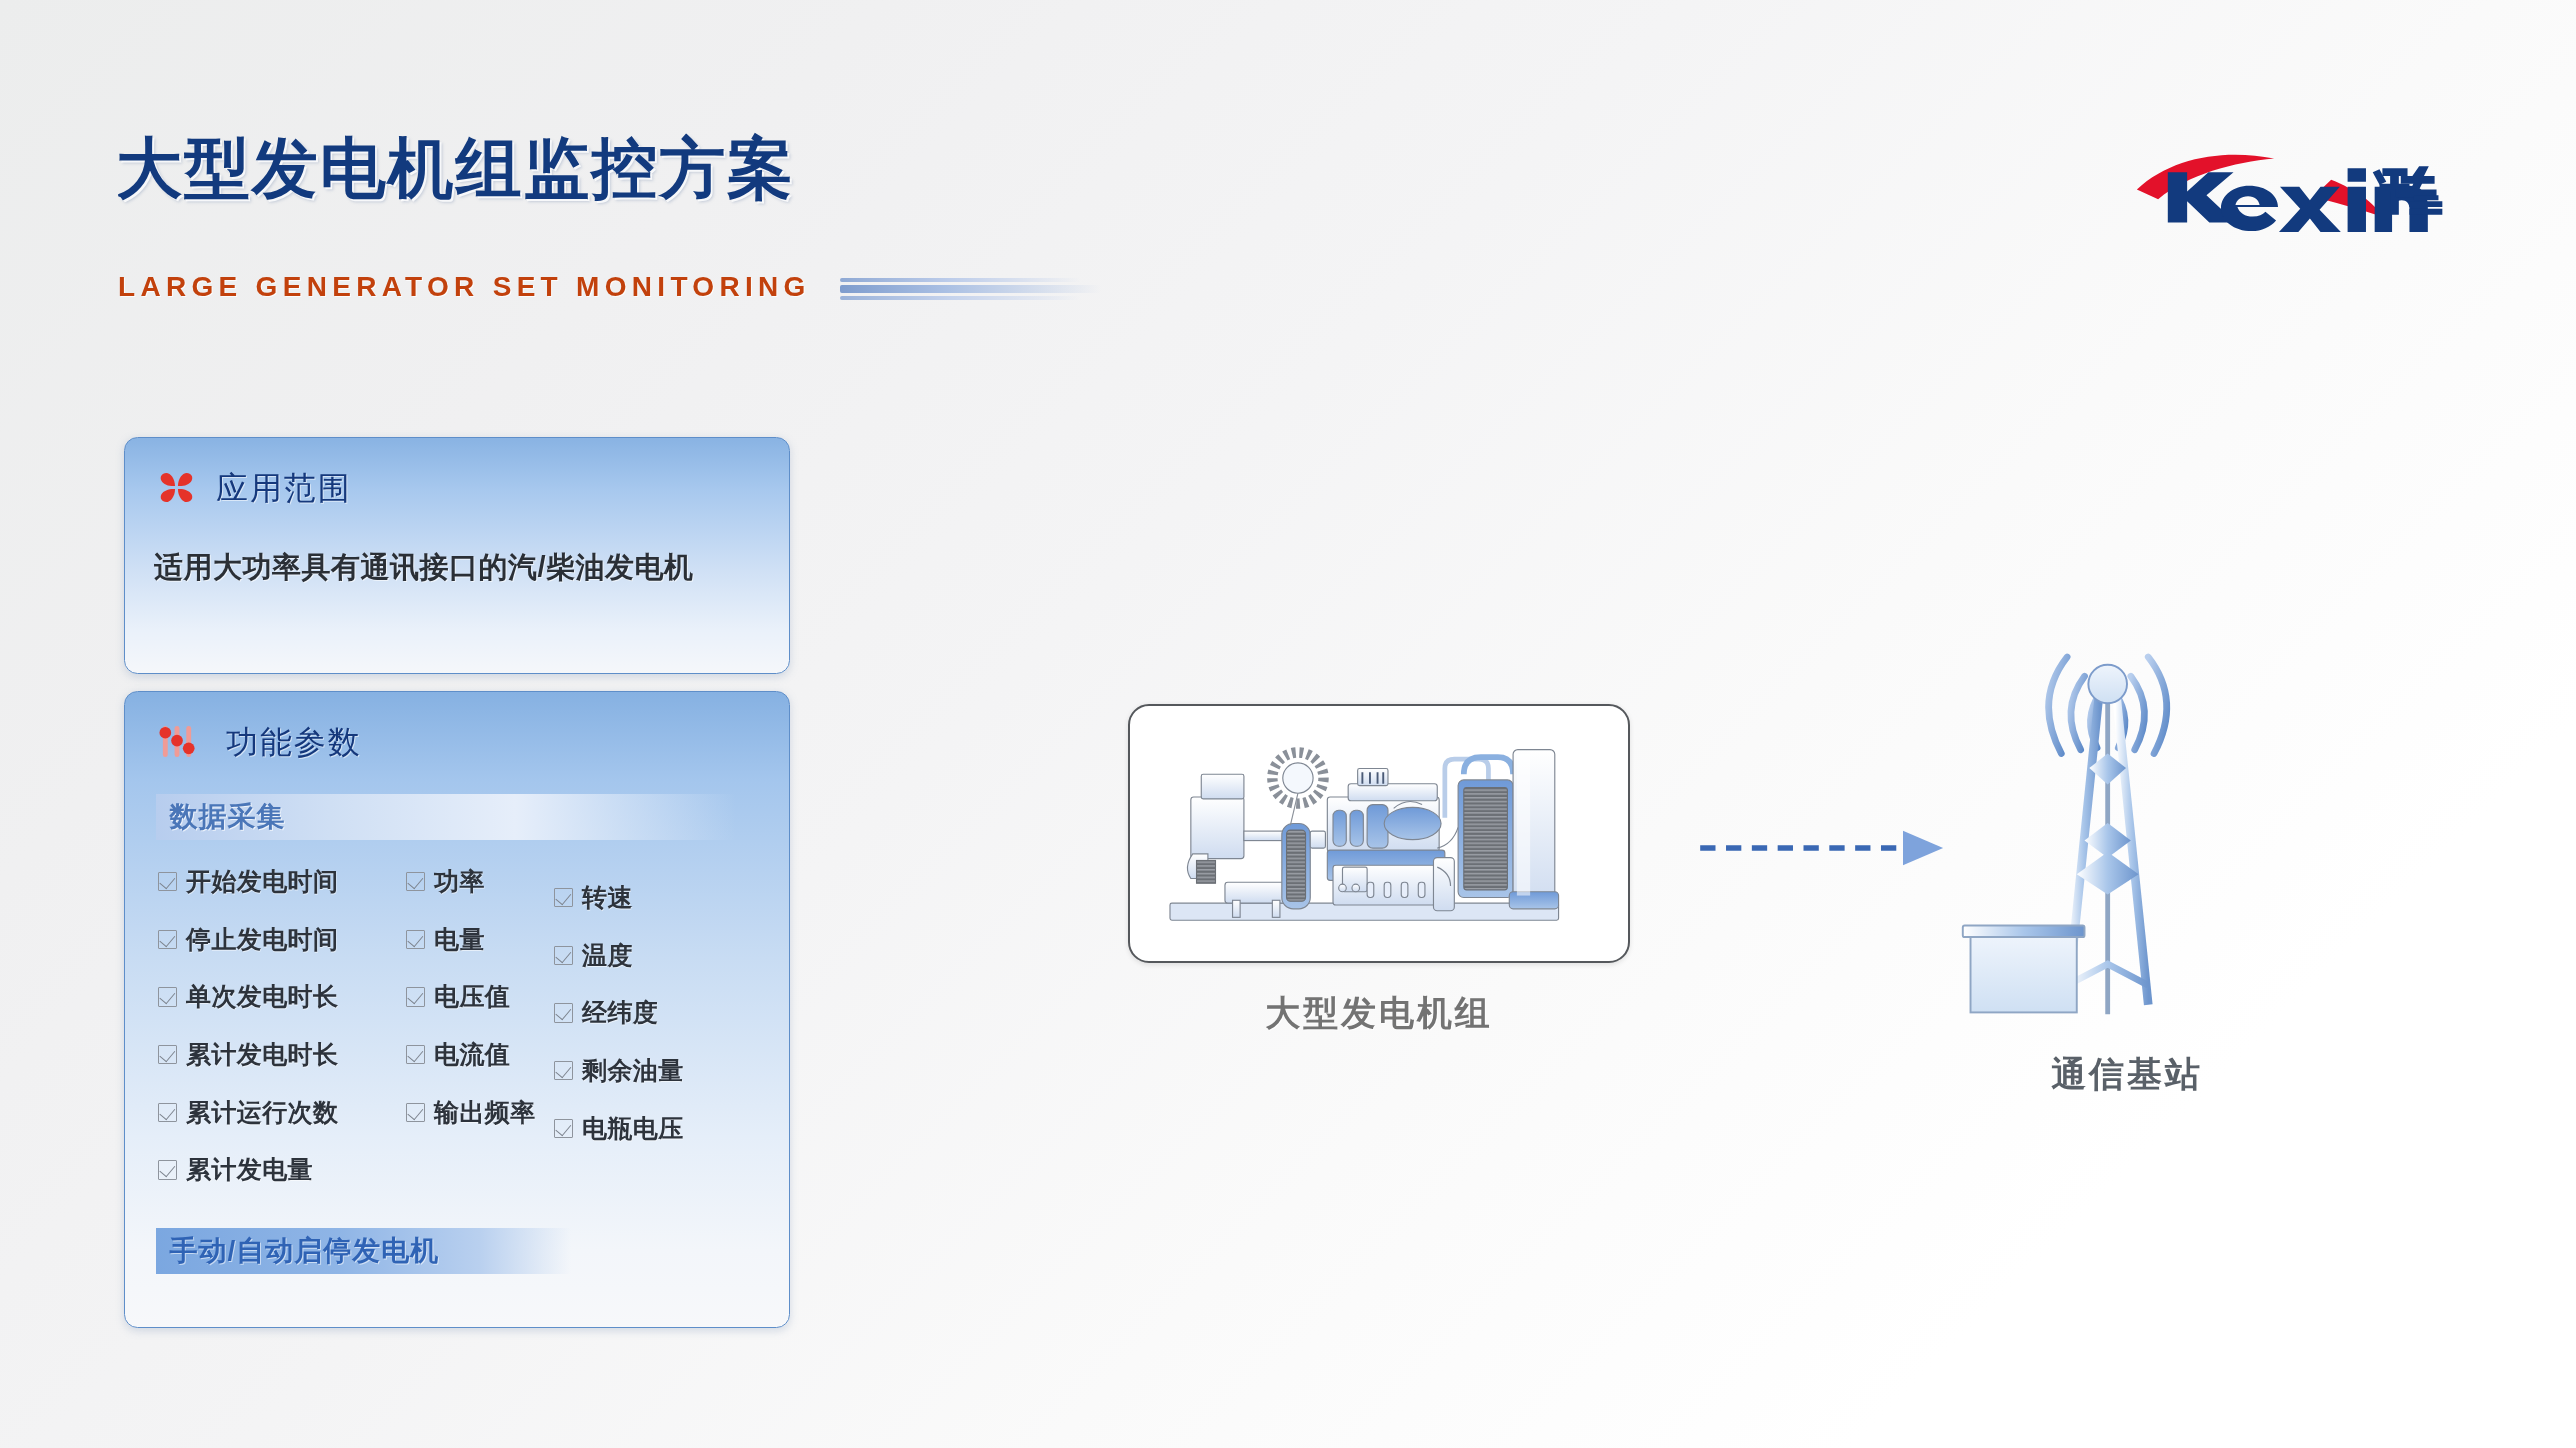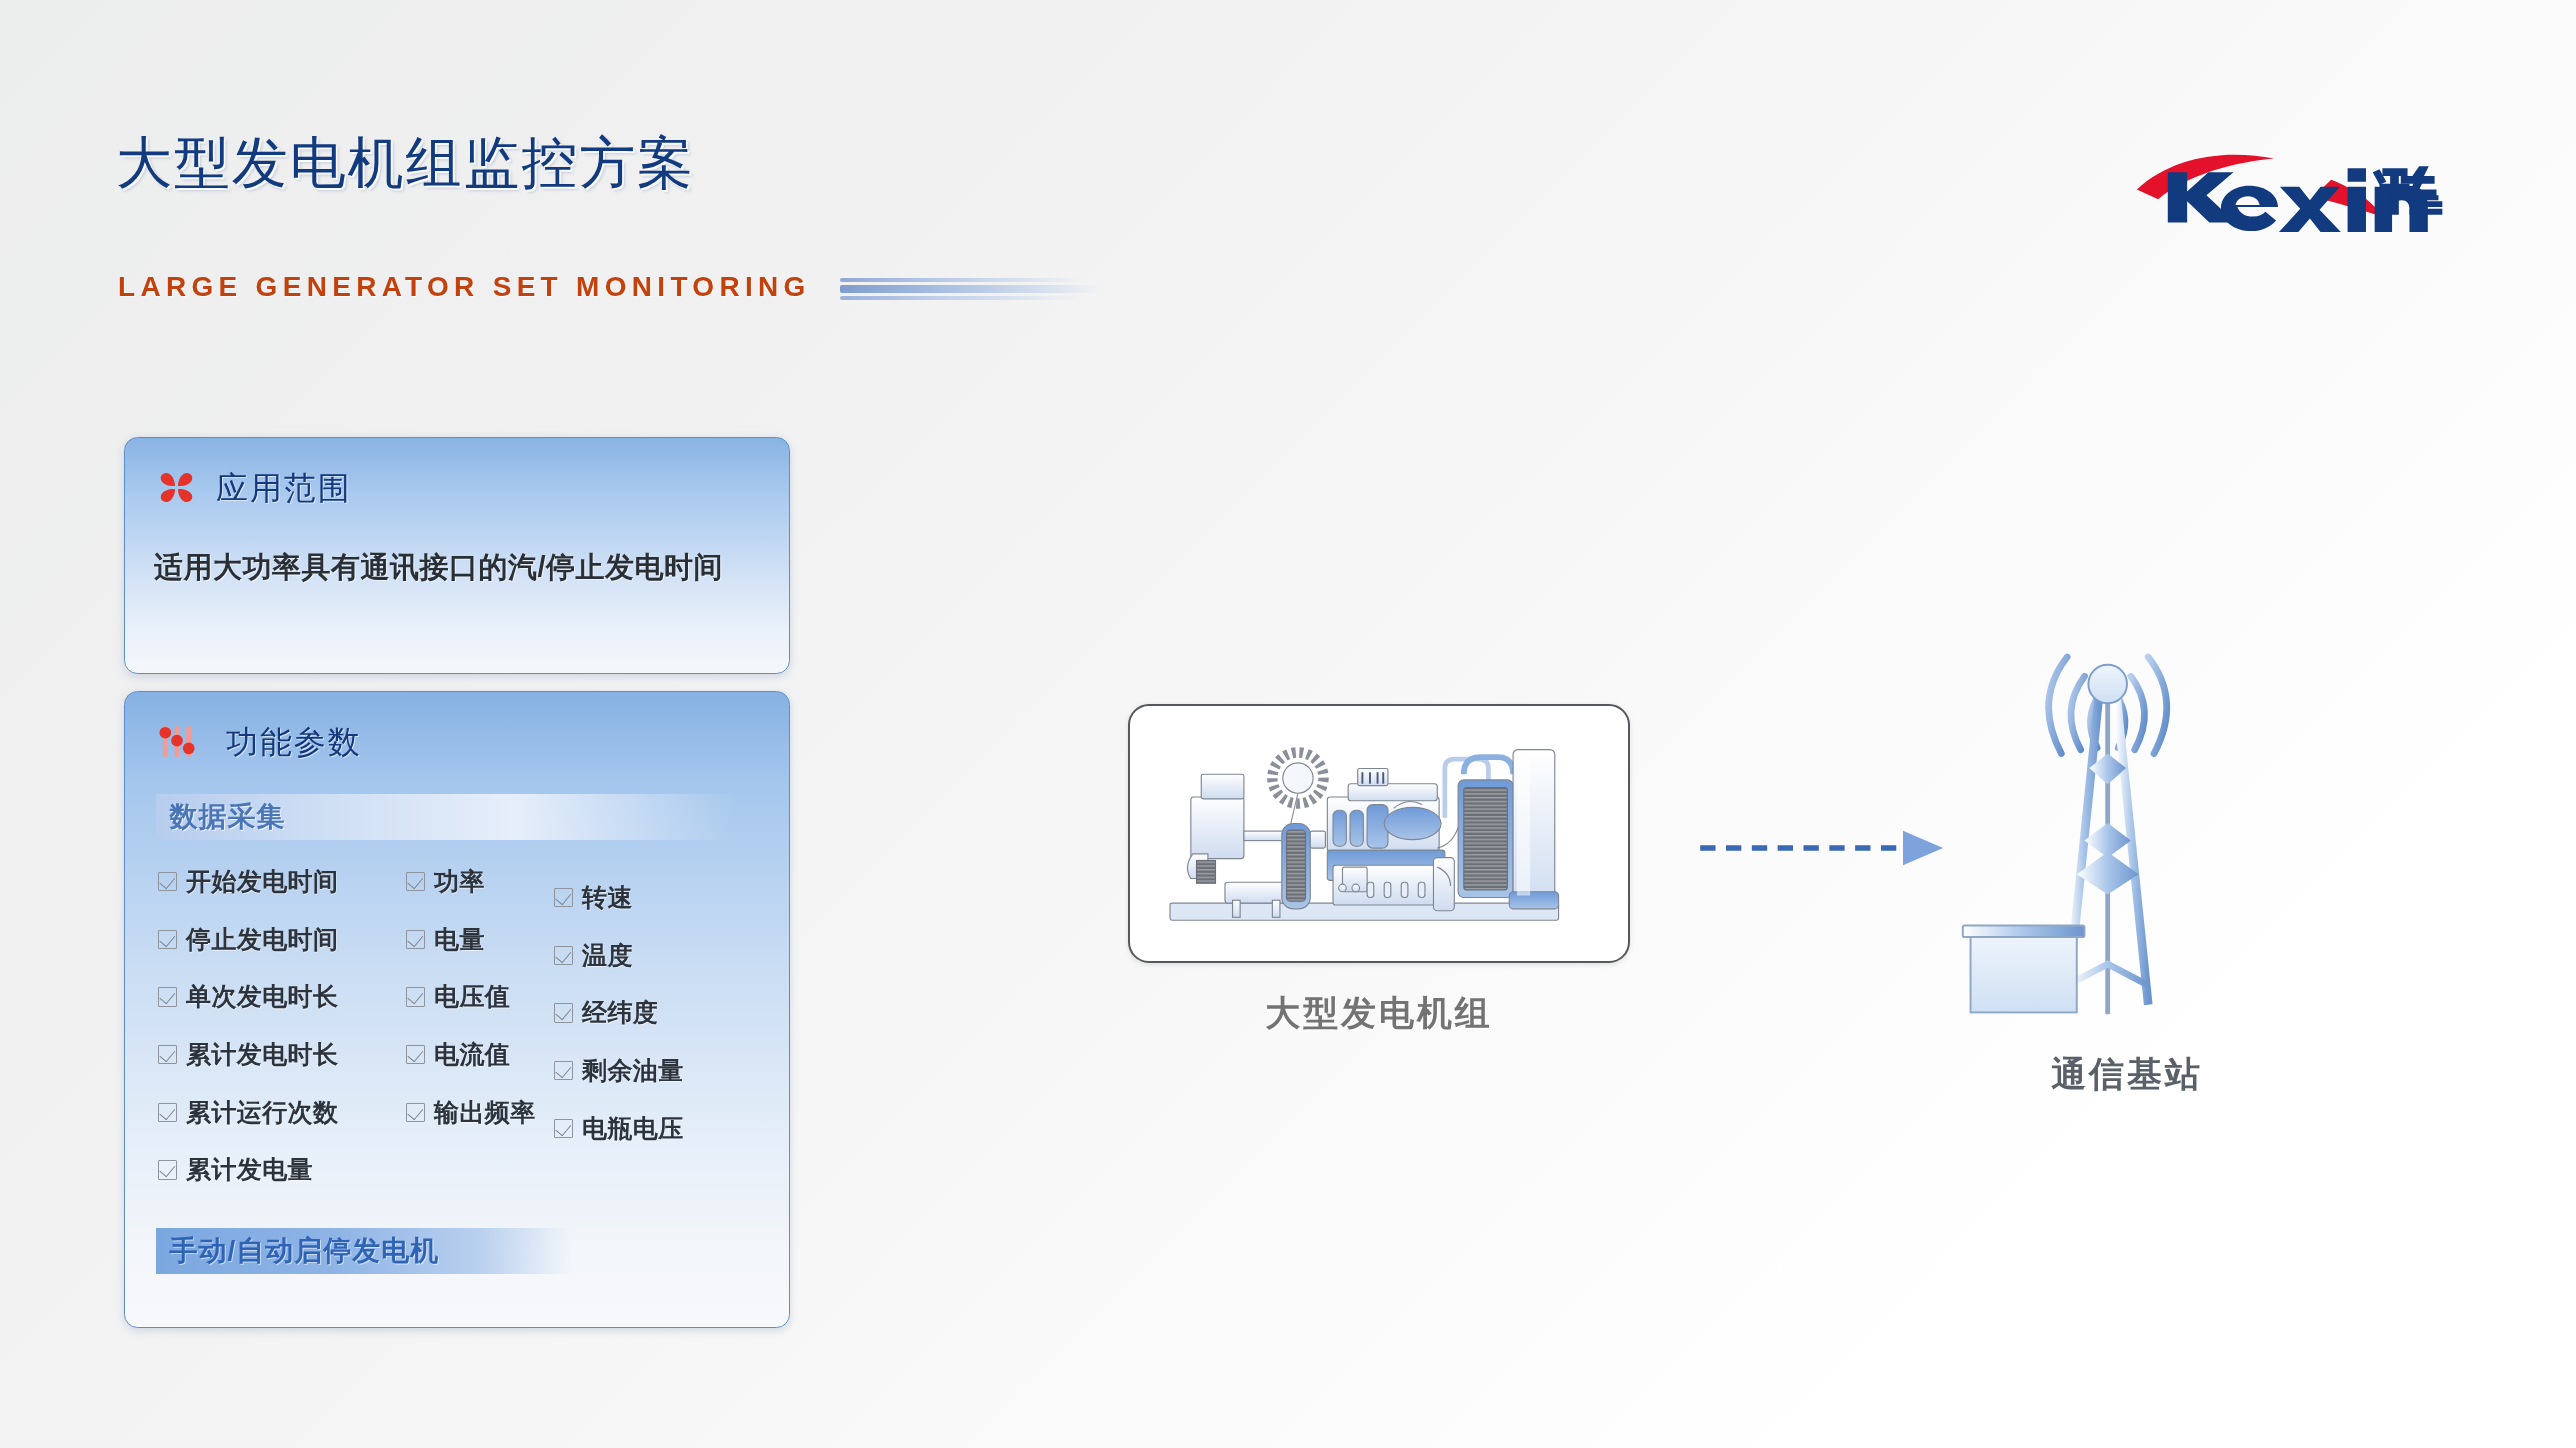--- a/index.html
+++ b/index.html
@@ -8,21 +8,21 @@
   body {
     font-family:"Liberation Sans", "DejaVu Sans", sans-serif;
     background: linear-gradient(135deg, #eceded 0%, #f0f0f1 22%, #f4f4f5 42%, #fafafa 62%, #ffffff 82%, #ffffff 100%);
     position:relative; overflow:hidden;
   }
 
   
   .hdr { position:absolute; left:0; top:0; width:2576px; height:348px; }
   .title {
     position:absolute; left:116px; top:135px;
-    font-size:56px; font-weight:normal; color:#123a7e;
+    font-size:66px; font-weight:bold; color:#123a7e;
     letter-spacing:1.9px; line-height:1.0;
     text-shadow: 1.9px 1.9px 0 rgba(255,255,255,0.85), 2.9px 2.9px 2.9px rgba(120,140,175,0.35);
     white-space:nowrap;
     text-align:center;
   }
   .subrow { position:absolute; left:118px; top:269px; display:flex; align-items:center; }
   .subtitle {
     font-size:28px; font-weight:bold; color:#c2410c;
     letter-spacing:5.3px; white-space:nowrap;
     text-shadow: 1px 1px 0 rgba(255,255,255,0.8);
@@ -166,21 +166,21 @@
       <span>
         <svg width="37" height="37" viewBox="0 0 38 38">
           <path d="M17.5 17.5 C17.5 10 13 4 8.5 4 C4 4 1.5 8 3.5 12 C5.5 16 12 18 17.5 17.5 Z" fill="#e5332a"></path>
           <path d="M20.5 17.5 C20.5 10 25 4 29.5 4 C34 4 36.5 8 34.5 12 C32.5 16 26 18 20.5 17.5 Z" fill="#e5332a"></path>
           <path d="M17.5 20.5 C17.5 28 13 34 8.5 34 C4 34 1.5 30 3.5 26 C5.5 22 12 20 17.5 20.5 Z" fill="#e5332a"></path>
           <path d="M20.5 20.5 C20.5 28 25 34 29.5 34 C34 34 36.5 30 34.5 26 C32.5 22 26 20 20.5 20.5 Z" fill="#e5332a"></path>
         </svg>
       </span>
       <span class="htxt">应用范围</span>
     </div>
-    <div class="scope-body">适用大功率具有通讯接口的汽/停止发电时间</div>
+    <div class="scope-body">适用大功率具有通讯接口的汽/柴油发电机</div>
   </div>
 
   <div class="card card-func">
     <div class="card-head">
       <span>
         <svg width="39" height="39" viewBox="0 0 40 40">
           <rect x="5" y="4" width="5" height="32" rx="2.5" fill="#f09b96"></rect>
           <rect x="17" y="4" width="5" height="32" rx="2.5" fill="#f09b96"></rect>
           <rect x="29" y="4" width="5" height="32" rx="2.5" fill="#f09b96"></rect>
           <circle cx="7.5" cy="11" r="6" fill="#e5332a"></circle>

